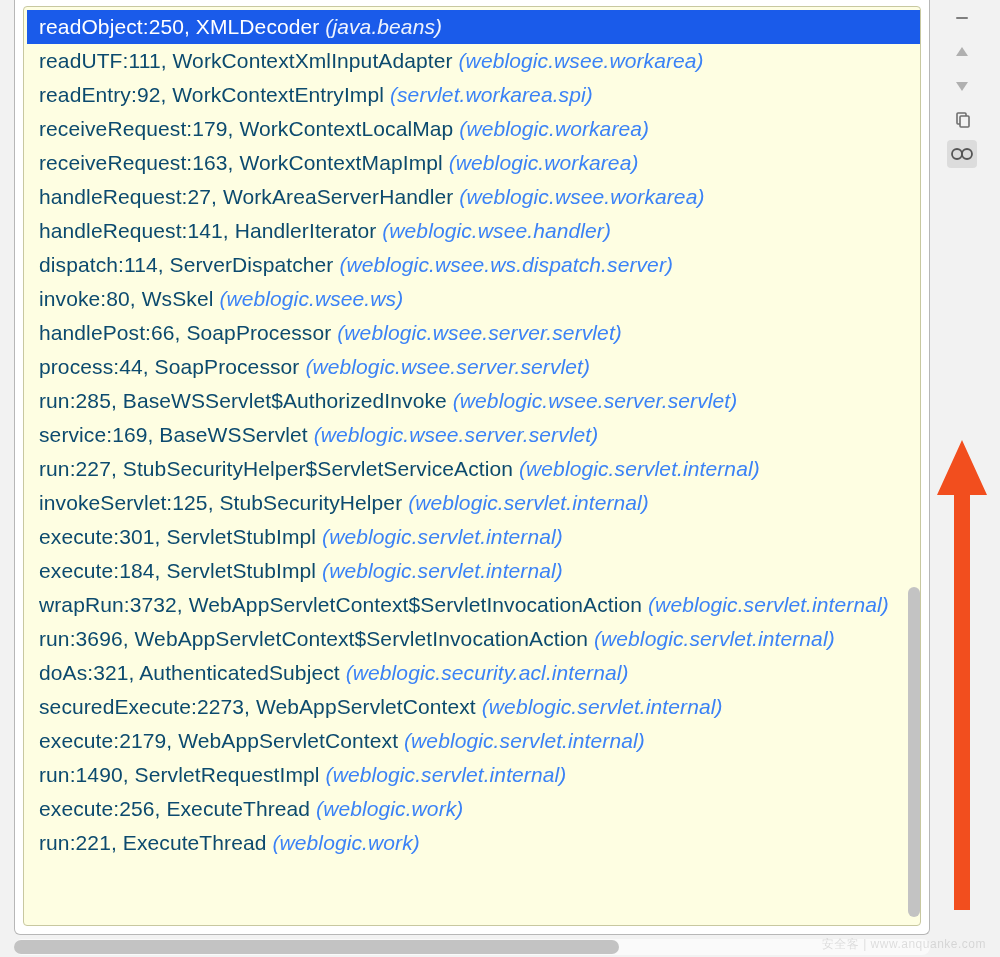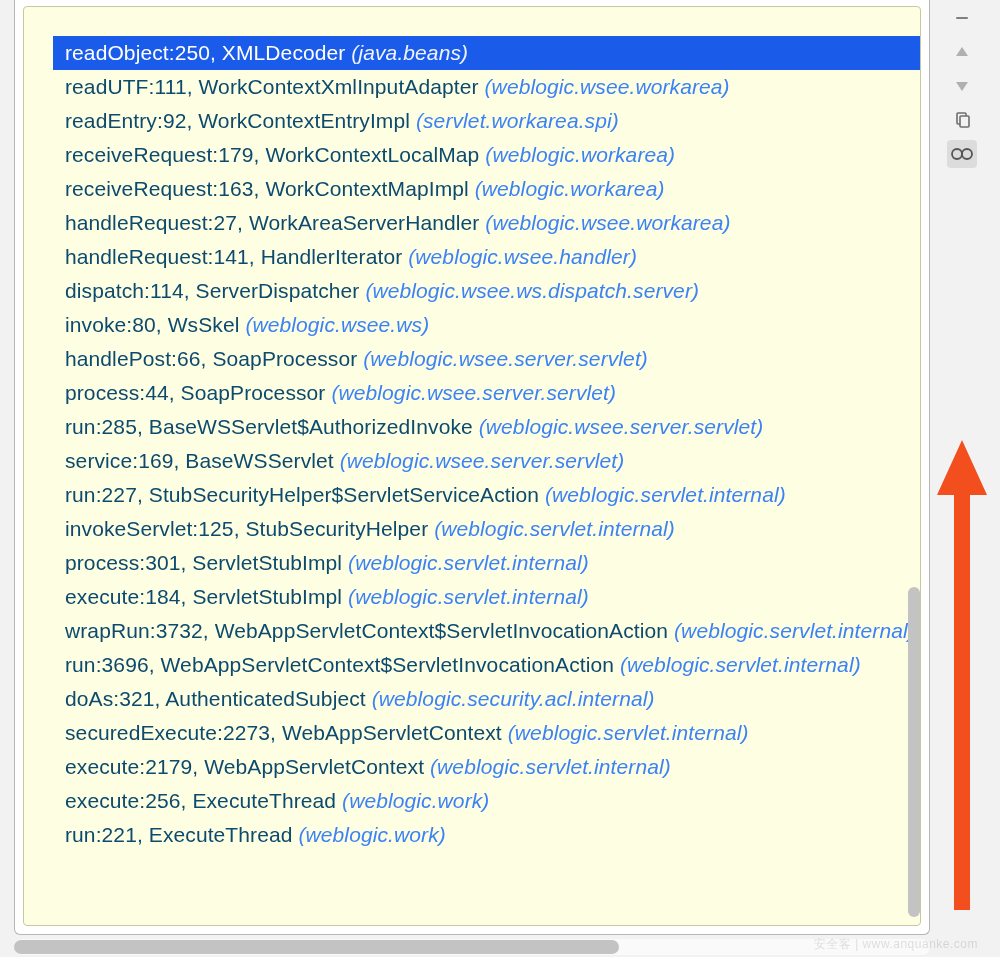--- a/index.html
+++ b/index.html
@@ -33,22 +33,22 @@
     margin: 6px 8px 8px 8px;
     background: #FEFEE2;
     border: 1px solid #c8c8a0;
     border-radius: 4px;
     overflow: hidden;
     position: relative;
   }
 
   .frames {
     list-style: none;
-    margin: 13px;
-    padding: 16px;
+    margin: 0;
+    padding: 3px;
     width: 100%;
     overflow-x: hidden;
     white-space: nowrap;
   }
 
   .frame {
     font-size: 21px;
     line-height: 34px;
     padding: 0 10px 0 12px;
     color: #7a7a7a;
@@ -131,21 +131,21 @@
     top: 1px;
     width: 66%;
     height: 14px;
     background: #c3c3c3;
     border-radius: 7px;
   }
 
   
   .watermark {
     position: absolute;
-    right: 22px;
+    right: 14px;
     bottom: 4px;
     font-size: 12px;
     color: rgba(0,0,0,0.12);
     letter-spacing: 0.5px;
     pointer-events: none;
   }
 </style>
 </head>
 <body>
 
@@ -160,27 +160,28 @@
         <li class="frame"><span class="method">handleRequest:27, WorkAreaServerHandler</span> <span class="pkg">(weblogic.wsee.workarea)</span></li>
         <li class="frame"><span class="method">handleRequest:141, HandlerIterator</span> <span class="pkg">(weblogic.wsee.handler)</span></li>
         <li class="frame"><span class="method">dispatch:114, ServerDispatcher</span> <span class="pkg">(weblogic.wsee.ws.dispatch.server)</span></li>
         <li class="frame"><span class="method">invoke:80, WsSkel</span> <span class="pkg">(weblogic.wsee.ws)</span></li>
         <li class="frame"><span class="method">handlePost:66, SoapProcessor</span> <span class="pkg">(weblogic.wsee.server.servlet)</span></li>
         <li class="frame"><span class="method">process:44, SoapProcessor</span> <span class="pkg">(weblogic.wsee.server.servlet)</span></li>
         <li class="frame"><span class="method">run:285, BaseWSServlet$AuthorizedInvoke</span> <span class="pkg">(weblogic.wsee.server.servlet)</span></li>
         <li class="frame"><span class="method">service:169, BaseWSServlet</span> <span class="pkg">(weblogic.wsee.server.servlet)</span></li>
         <li class="frame"><span class="method">run:227, StubSecurityHelper$ServletServiceAction</span> <span class="pkg">(weblogic.servlet.internal)</span></li>
         <li class="frame"><span class="method">invokeServlet:125, StubSecurityHelper</span> <span class="pkg">(weblogic.servlet.internal)</span></li>
-        <li class="frame"><span class="method">process:301, ServletStubImpl</span> <span class="pkg">(weblogic.servlet.internal)</span></li>
+        <li class="frame"><span class="method">execute:301, ServletStubImpl</span> <span class="pkg">(weblogic.servlet.internal)</span></li>
         <li class="frame"><span class="method">execute:184, ServletStubImpl</span> <span class="pkg">(weblogic.servlet.internal)</span></li>
         <li class="frame"><span class="method">wrapRun:3732, WebAppServletContext$ServletInvocationAction</span> <span class="pkg">(weblogic.servlet.internal)</span></li>
         <li class="frame"><span class="method">run:3696, WebAppServletContext$ServletInvocationAction</span> <span class="pkg">(weblogic.servlet.internal)</span></li>
         <li class="frame"><span class="method">doAs:321, AuthenticatedSubject</span> <span class="pkg">(weblogic.security.acl.internal)</span></li>
         <li class="frame"><span class="method">securedExecute:2273, WebAppServletContext</span> <span class="pkg">(weblogic.servlet.internal)</span></li>
         <li class="frame"><span class="method">execute:2179, WebAppServletContext</span> <span class="pkg">(weblogic.servlet.internal)</span></li>
+        <li class="frame"><span class="method">run:1490, ServletRequestImpl</span> <span class="pkg">(weblogic.servlet.internal)</span></li>
         <li class="frame"><span class="method">execute:256, ExecuteThread</span> <span class="pkg">(weblogic.work)</span></li>
         <li class="frame"><span class="method">run:221, ExecuteThread</span> <span class="pkg">(weblogic.work)</span></li>
       </ul>
     <div class="inner-vscroll"></div>
   </div>
 </div>
 
 <div class="gutter">
   <div class="gicon">
     <svg width="18" height="18" viewBox="0 0 18 18">

